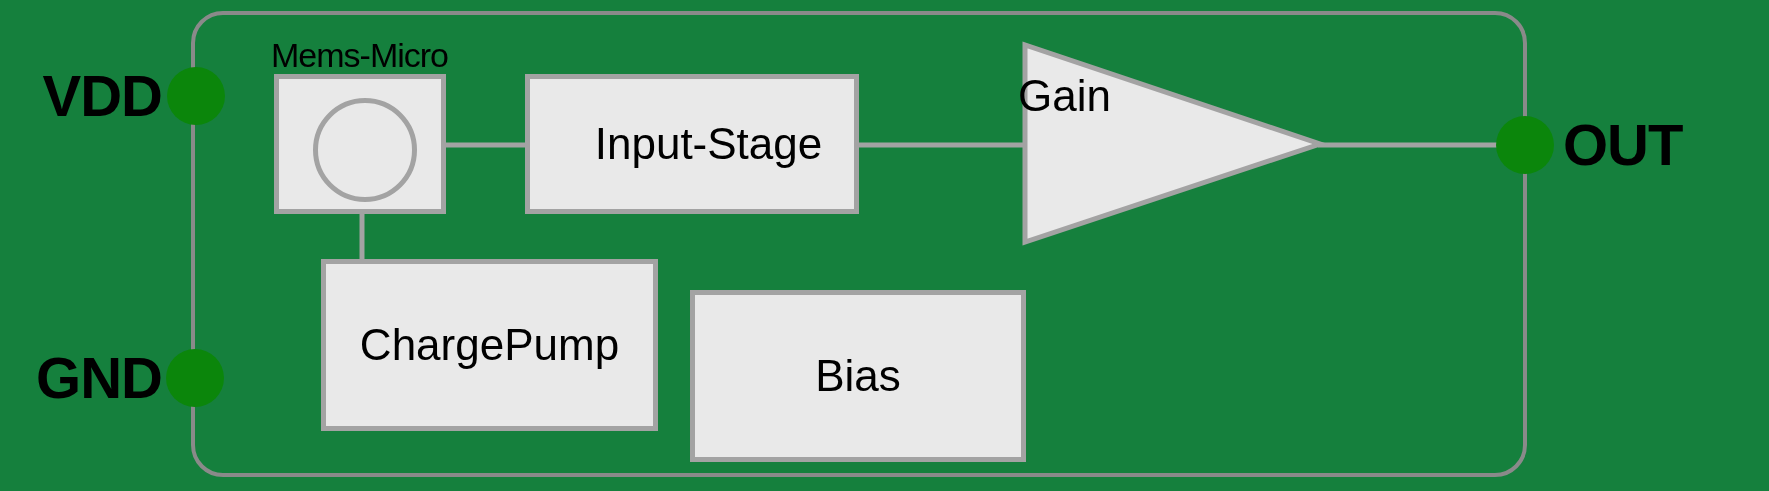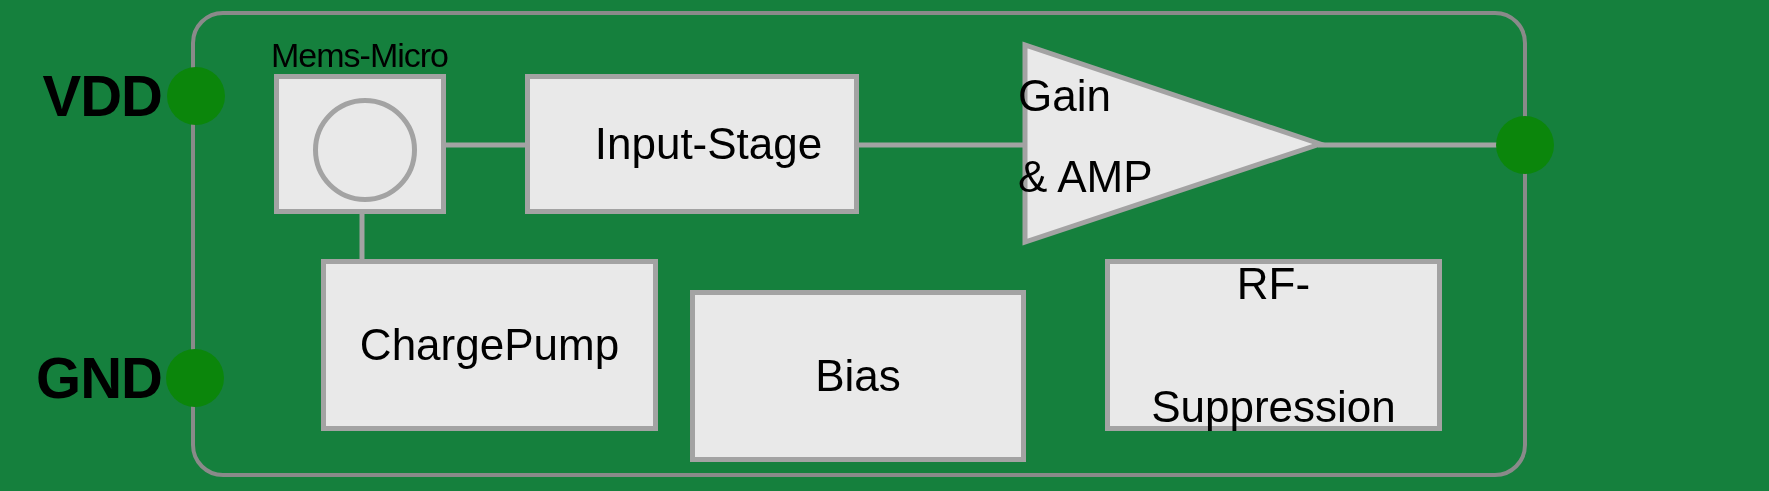--- a/index.html
+++ b/index.html
@@ -145,38 +145,32 @@
     <div class="membrane"></div>
   </div>
   <div class="mems-caption">Mems-Micro</div>
 
   <div class="block block-inputstage">
     <span>Input-Stage</span>
   </div>
 
   <div class="amp-label">
     <span>Gain</span>
-    <span>&amp; AMP</span>
   </div>
 
   <div class="block block-chargepump">
     <span>ChargePump</span>
   </div>
 
   <div class="block block-bias">
     <span>Bias</span>
   </div>
 
-  <div class="block block-rf">
-    <span style="display:block;">
-      <span style="display:block;">RF-</span>
-      <span style="display:block;">Suppression</span>
-    </span>
-  </div>
 
   <div class="pin-dot pin-vdd"></div>
   <div class="pin-dot pin-gnd"></div>
   <div class="pin-dot pin-out"></div>
 
   <div class="pin-label pin-label-vdd">VDD</div>
   <div class="pin-label pin-label-gnd">GND</div>
+  <div class="pin-label pin-label-out">OUT</div>
 
 </div>
 
 </body></html>

